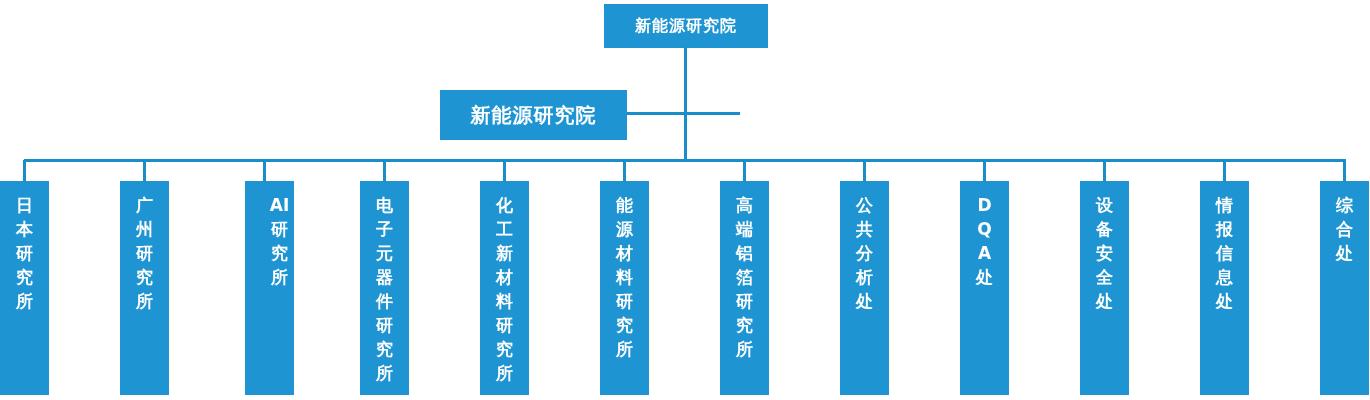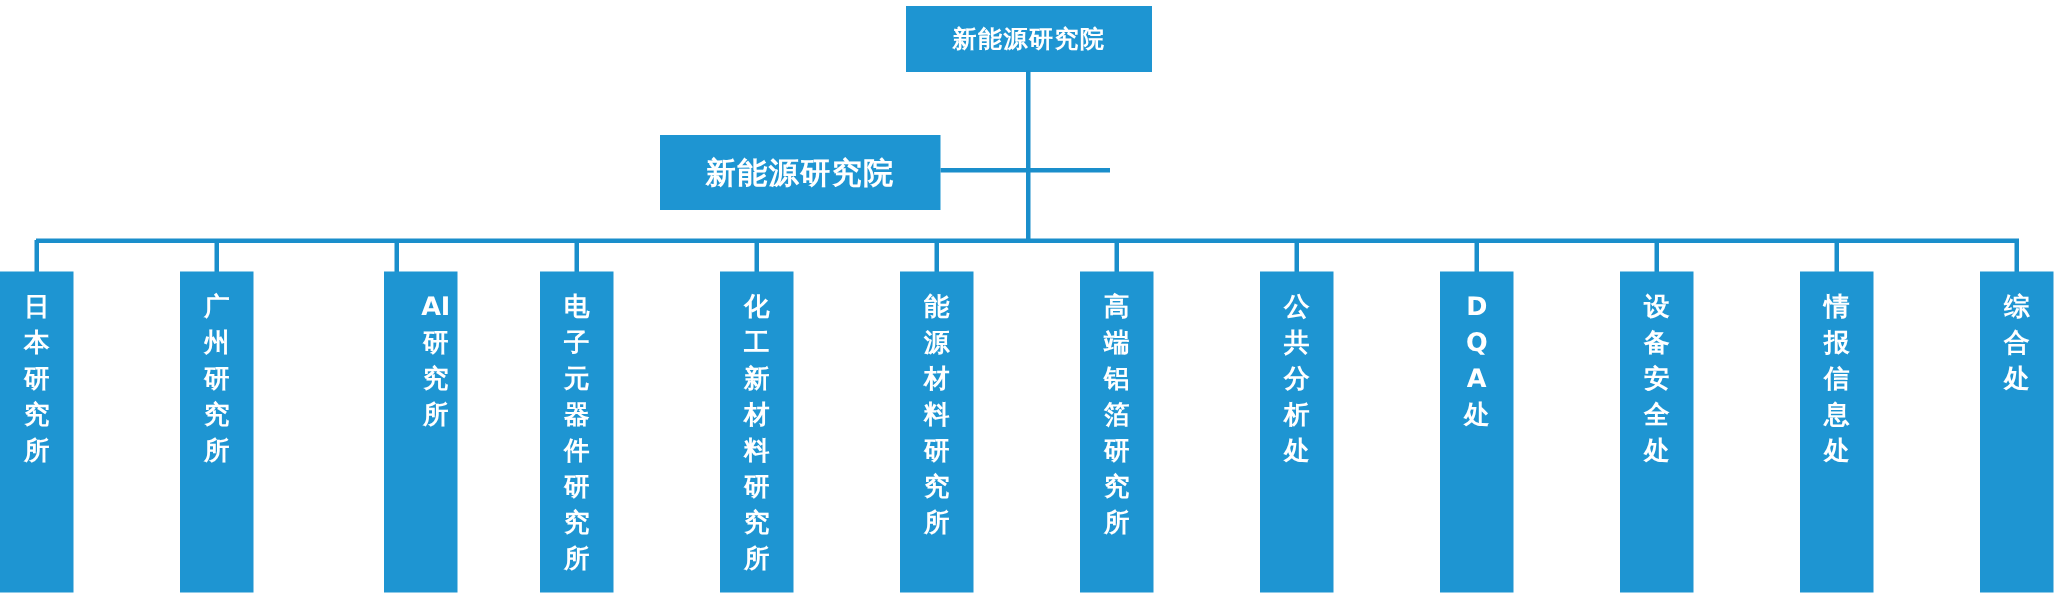--- a/index.html
+++ b/index.html
@@ -96,21 +96,21 @@
       </div>
       <div class="drop" style="left: 143px;"></div>
       <div class="dept" title="广州研究所" style="left: 120px;">
         <div class="dept-line">广</div>
         <div class="dept-line">州</div>
         <div class="dept-line">研</div>
         <div class="dept-line">究</div>
         <div class="dept-line">所</div>
       </div>
       <div class="drop" style="left: 263px;"></div>
-      <div class="dept" title="AI研究所" style="left: 256px; padding-left: 20px;">
+      <div class="dept" title="AI研究所" style="left: 245px; padding-left: 20px;">
         <div class="dept-line">AI</div>
         <div class="dept-line">研</div>
         <div class="dept-line">究</div>
         <div class="dept-line">所</div>
       </div>
       <div class="drop" style="left: 383px;"></div>
       <div class="dept" title="电子元器件研究所" style="left: 360px;">
         <div class="dept-line">电</div>
         <div class="dept-line">子</div>
         <div class="dept-line">元</div>

